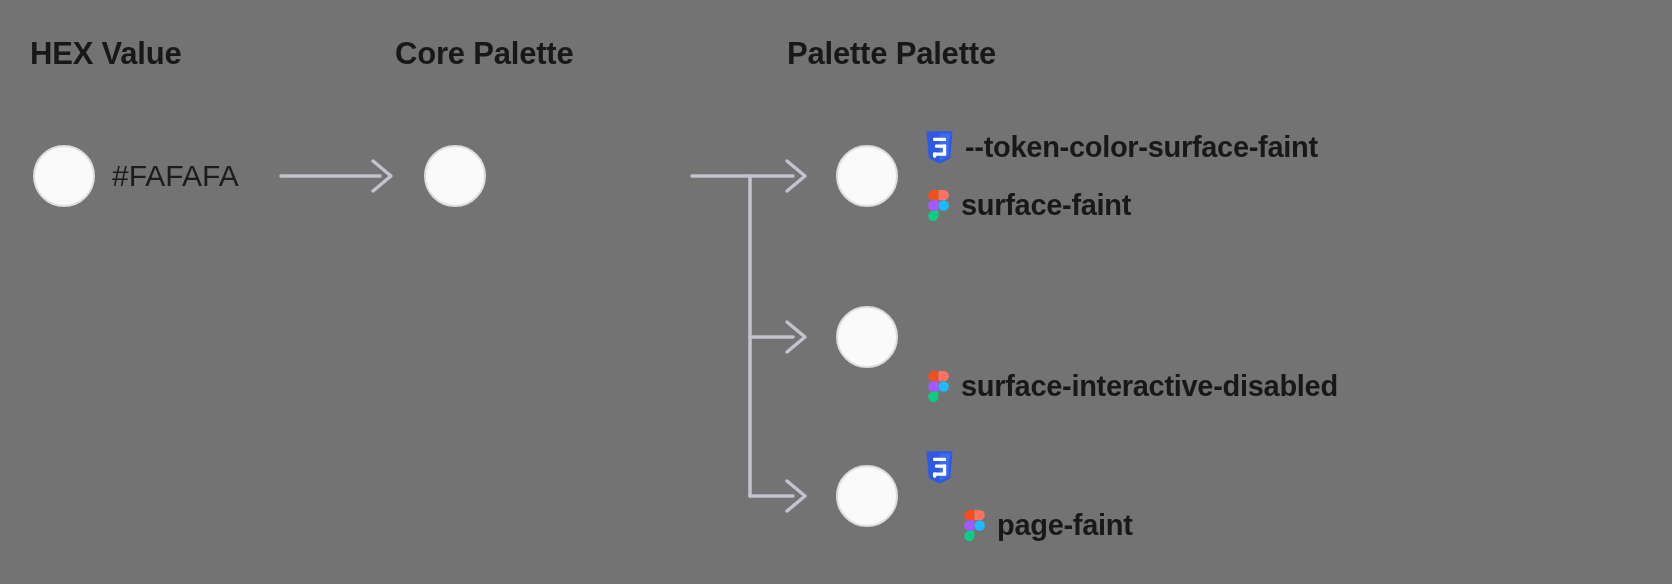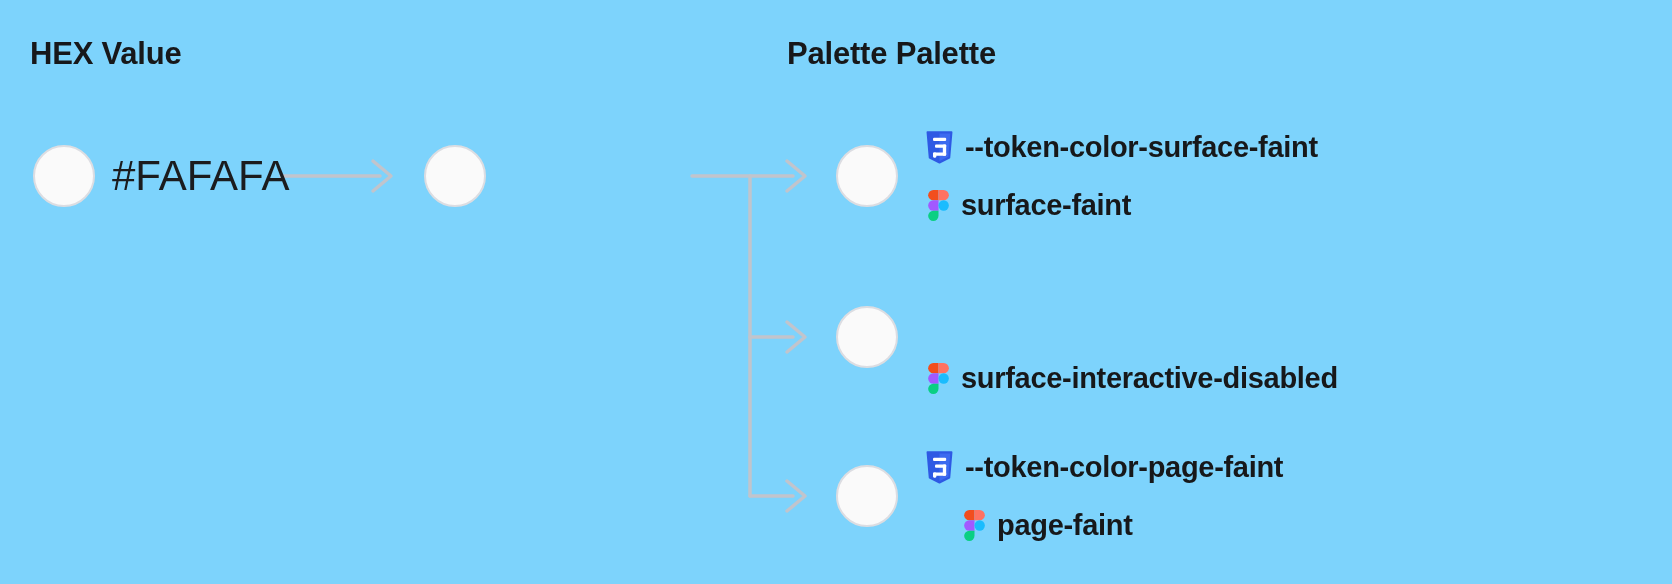--- a/index.html
+++ b/index.html
@@ -1,52 +1,53 @@
 <!DOCTYPE html>
 <html><head>
 <meta charset="utf-8">
 <style>
   html,body{margin:0;padding:0;background:#ffffff;}
   .canvas{
     position:relative;
     width:1672px;height:584px;
-    background:#7dd3fc;
+    background:#737373;
     font-family:"Liberation Sans","DejaVu Sans",sans-serif;
     color:#17181a;
     overflow:hidden;
   }
   .col-header{
     position:absolute;top:36px;
     font-size:31px;font-weight:700;color:#17181a;
     letter-spacing:-0.2px;white-space:nowrap;
   }
   .swatch{
     position:absolute;width:62px;height:62px;border-radius:50%;
     background:#FAFAFA;border:2px solid #dcdde2;box-sizing:border-box;
   }
   .row-label{
     position:absolute;height:62px;line-height:62px;
-    font-size:42px;font-weight:400;color:#1b1c1e;white-space:nowrap;
+    font-size:30px;font-weight:400;color:#1b1c1e;white-space:nowrap;
   }
   .token-line{
     position:absolute;display:flex;align-items:center;gap:12px;
     height:44px;white-space:nowrap;
   }
   .token-text{
     font-size:29px;font-weight:700;color:#17181a;letter-spacing:-0.3px;
   }
   .icon-box{display:flex;align-items:center;justify-content:center;}
   svg.connectors{position:absolute;left:0;top:0;pointer-events:none;}
 </style>
 </head>
 <body>
 
 <div class="canvas">
 
   <div class="col-header" style="left:30px">HEX Value</div>
+  <div class="col-header" style="left:395px">Core Palette</div>
   <div class="col-header" style="left:787px">Palette Palette</div>
 
   <svg class="connectors" width="1672" height="584" viewBox="0 0 1672 584" fill="none" stroke="#C1C4CC" stroke-width="3.5" stroke-linecap="round" stroke-linejoin="round">
     <path d="M281 176 H380"></path>
     <path d="M373 161 L391 176 L373 191"></path>
     <path d="M692 176 H793"></path>
     <path d="M787 161 L805 176 L787 191"></path>
     <path d="M750 176 V496"></path>
     <path d="M750 337 H793"></path>
     <path d="M787 322 L805 337 L787 352"></path>
@@ -81,21 +82,21 @@
         <path d="M12 0 h6 a6 6 0 0 1 0 12 h-6 Z" fill="#FF7262"></path>
         <path d="M12 12 H6 a6 6 0 0 0 0 12 h6 Z" fill="#A259FF"></path>
         <circle cx="18" cy="18" r="6" fill="#1ABCFE"></circle>
         <path d="M12 24 H6 a6 6 0 0 0 0 12 a6 6 0 0 0 6 -6 Z" fill="#0ACF83"></path>
       </svg>
     </span>
     <span class="token-text">surface-faint</span>
   </div>
 
   <div class="swatch" style="left: 836px; top: 306px; background: rgb(250, 250, 250); border-color: rgb(220, 221, 226);"></div>
-  <div class="token-line" style="left:928px;top:356px">
+  <div class="token-line" style="left:928px;top:364px">
     <span class="icon-box">
       <svg width="21" height="31" viewBox="0 0 24 36">
         <path d="M12 0 H6 a6 6 0 0 0 0 12 h6 Z" fill="#F24E1E"></path>
         <path d="M12 0 h6 a6 6 0 0 1 0 12 h-6 Z" fill="#FF7262"></path>
         <path d="M12 12 H6 a6 6 0 0 0 0 12 h6 Z" fill="#A259FF"></path>
         <circle cx="18" cy="18" r="6" fill="#1ABCFE"></circle>
         <path d="M12 24 H6 a6 6 0 0 0 0 12 a6 6 0 0 0 6 -6 Z" fill="#0ACF83"></path>
       </svg>
     </span>
     <span class="token-text">surface-interactive-disabled</span>
@@ -107,21 +108,20 @@
       <svg width="27" height="33" viewBox="0 0 30 36">
         <path d="M1.6 1 H28.4 L25.95 29.2 L15 34.8 L4.05 29.2 Z" fill="#2E59E4" stroke="#2E59E4" stroke-width="2" stroke-linejoin="round"></path>
         <path d="M15 2.5 H27 L24.9 28.2 L15 33 Z" fill="#3D6BF0"></path>
         <rect x="7.8" y="7.2" width="14.6" height="3.7" rx="1.2" fill="#ffffff"></rect>
         <rect x="10" y="14.6" width="12.4" height="3.7" rx="1.2" fill="#ffffff"></rect>
         <rect x="18.7" y="14.6" width="3.7" height="12.6" rx="1.2" fill="#ffffff"></rect>
         <rect x="7.8" y="23.5" width="14.6" height="3.7" rx="1.2" fill="#ffffff"></rect>
         <rect x="7.8" y="23.5" width="3.7" height="5.8" rx="1.2" fill="#ffffff"></rect>
       </svg>
     </span>
-    <span class="token-text">--token-color-page-faint</span>
   </div>
   <div class="token-line" style="left:964px;top:503px">
     <span class="icon-box">
       <svg width="21" height="31" viewBox="0 0 24 36">
         <path d="M12 0 H6 a6 6 0 0 0 0 12 h6 Z" fill="#F24E1E"></path>
         <path d="M12 0 h6 a6 6 0 0 1 0 12 h-6 Z" fill="#FF7262"></path>
         <path d="M12 12 H6 a6 6 0 0 0 0 12 h6 Z" fill="#A259FF"></path>
         <circle cx="18" cy="18" r="6" fill="#1ABCFE"></circle>
         <path d="M12 24 H6 a6 6 0 0 0 0 12 a6 6 0 0 0 6 -6 Z" fill="#0ACF83"></path>
       </svg>

